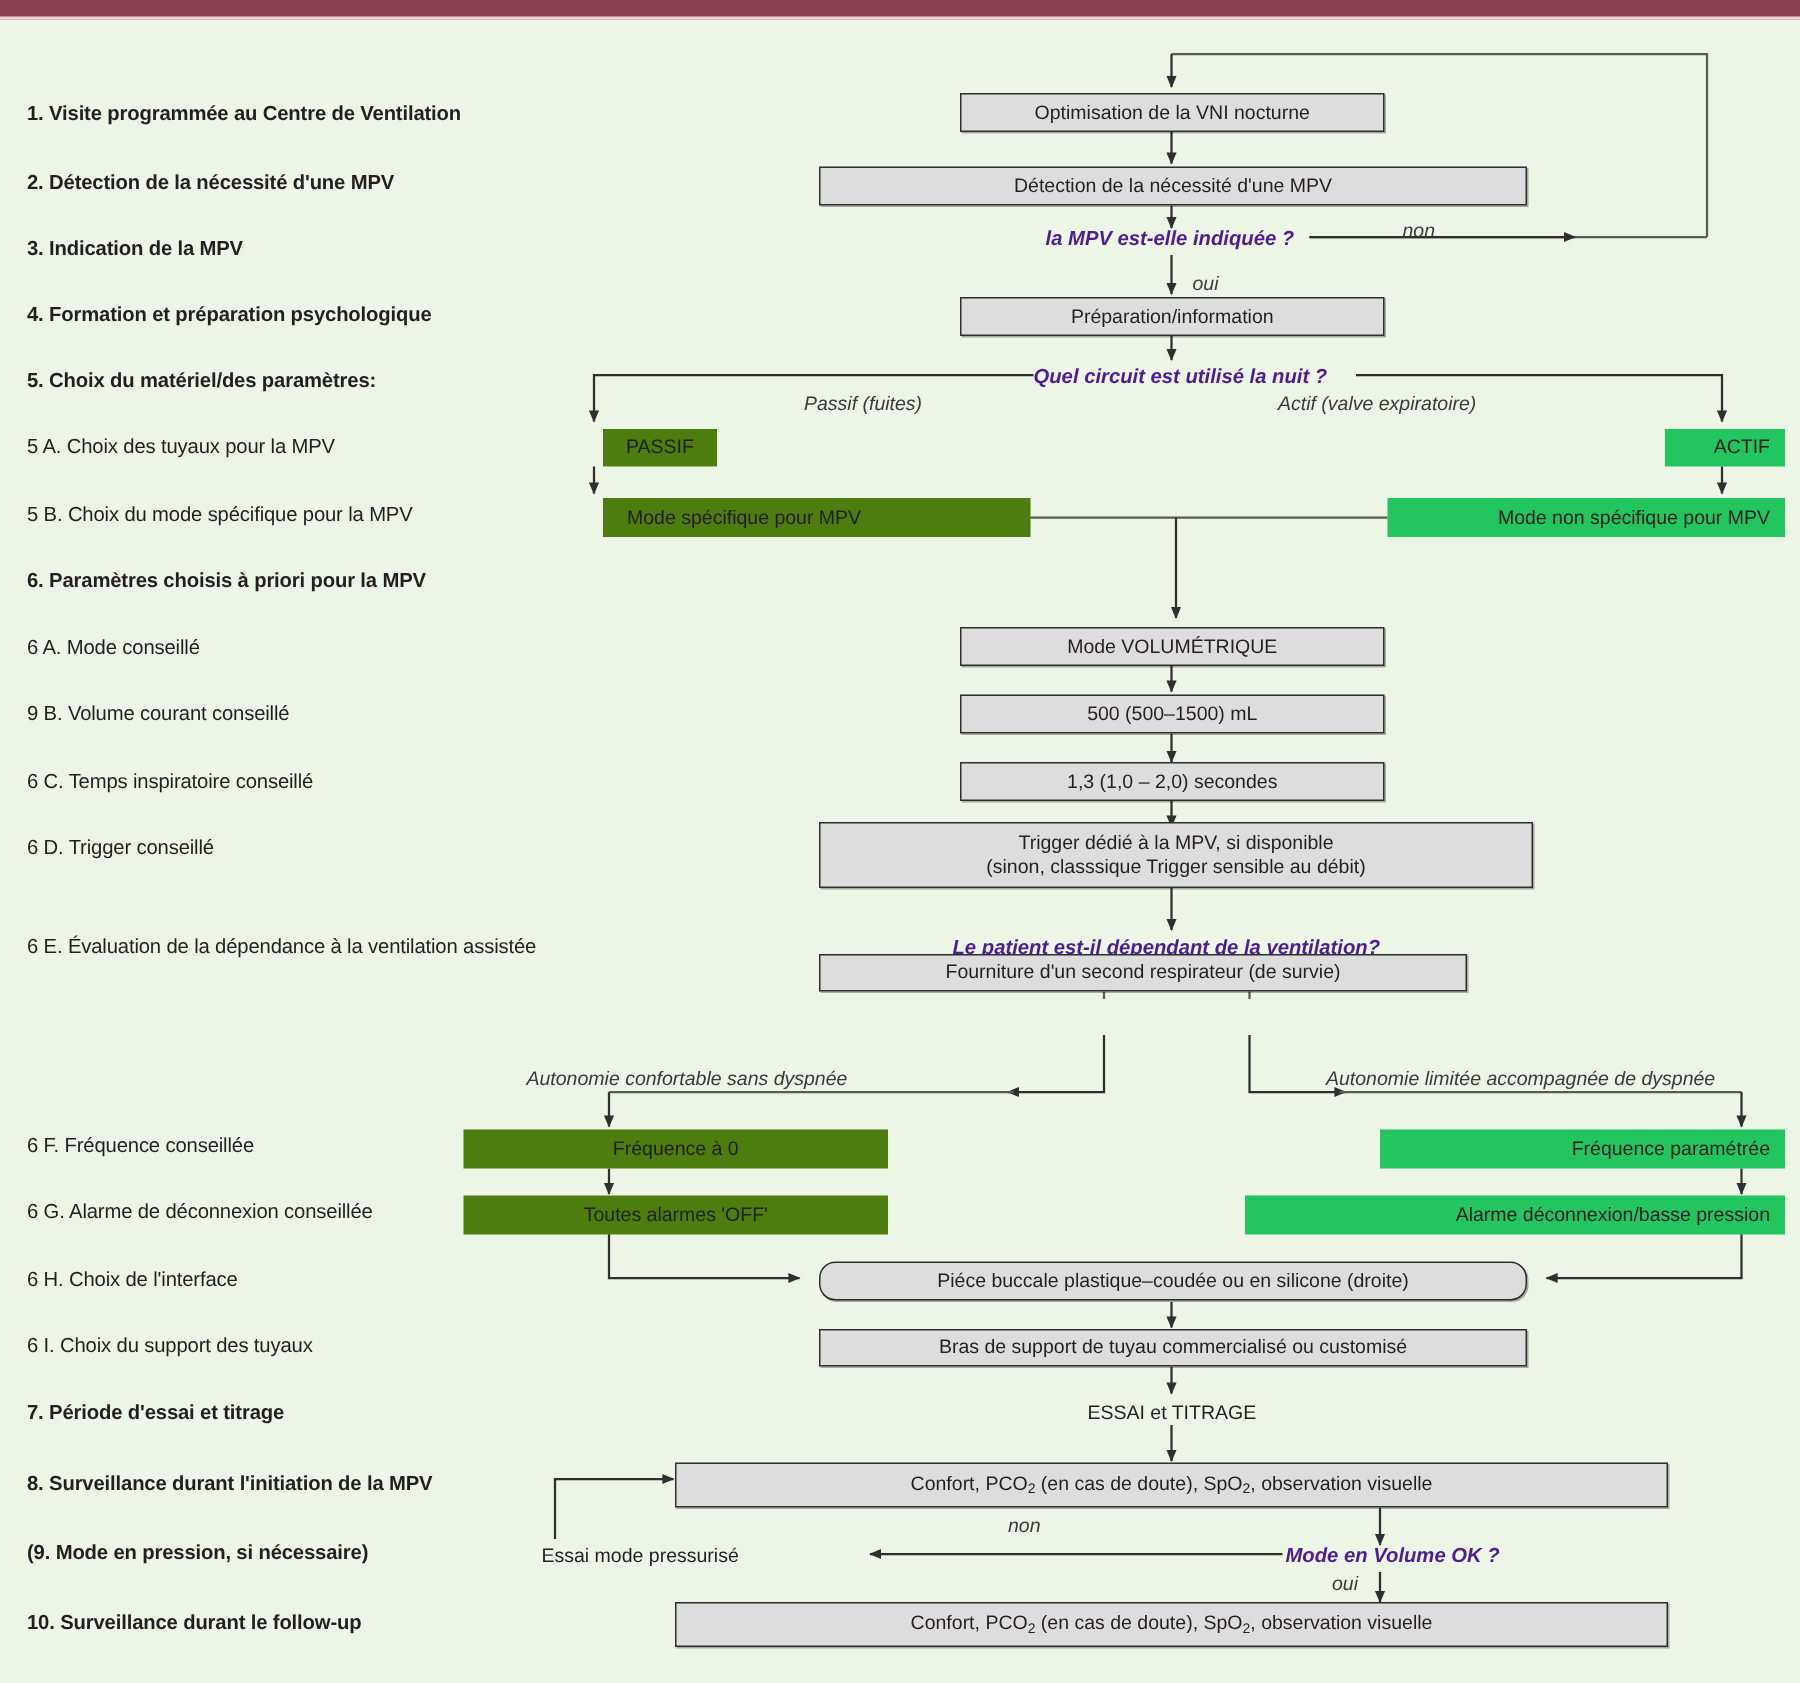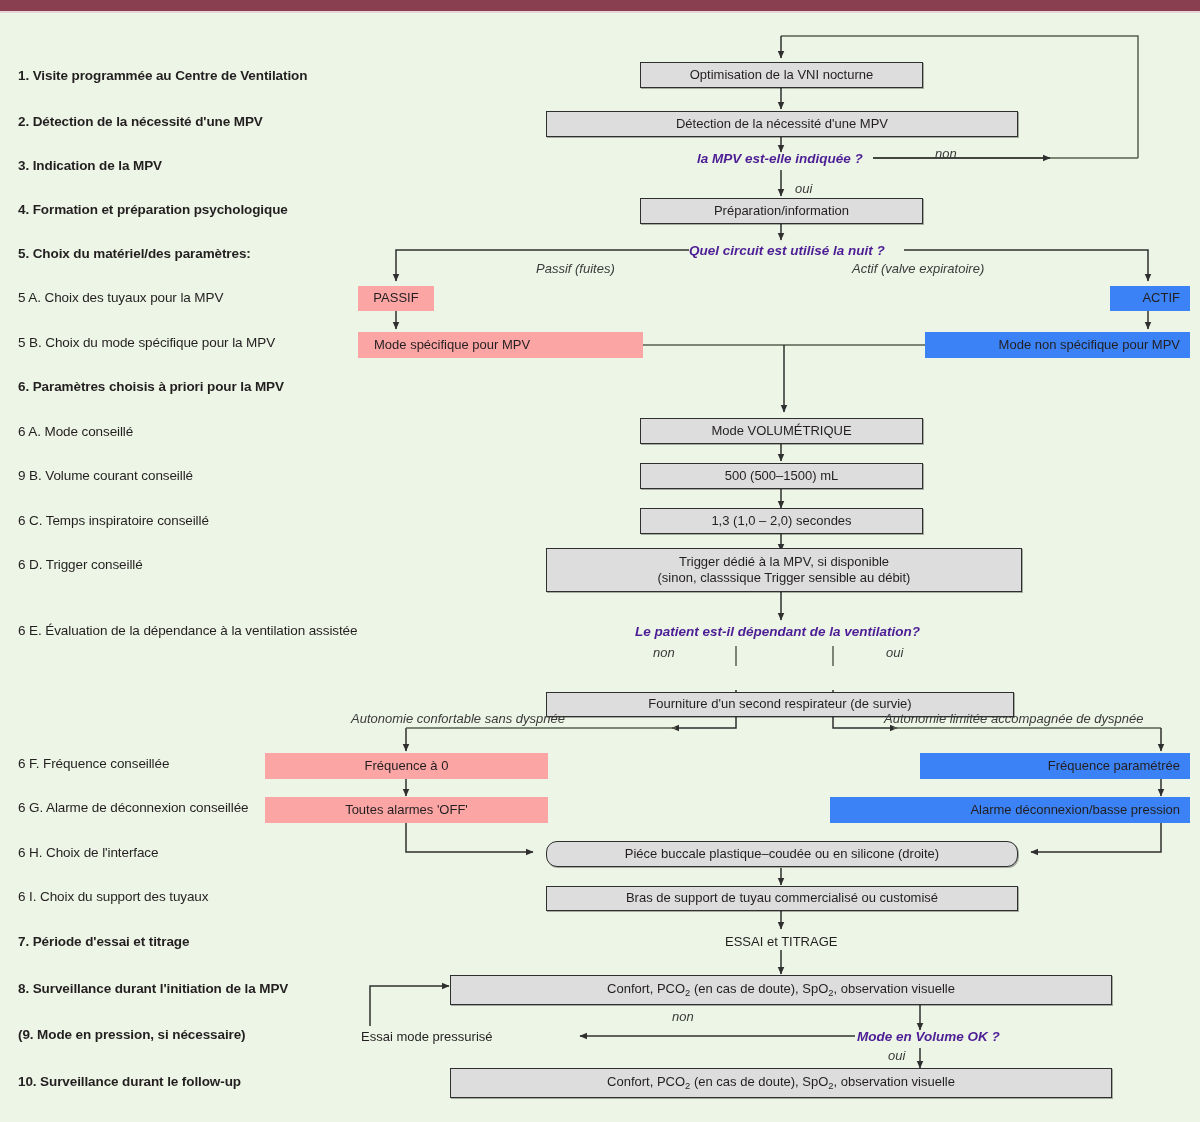--- a/index.html
+++ b/index.html
@@ -37,22 +37,22 @@
     font-size:13px;
     color:#231f20;
     line-height:1.25;
     white-space:pre-line;
   }
   .node.grey{
     background:#dddddd;
     border:1.6px solid #2f2f2f;
     box-shadow:1px 1px 0 rgba(0,0,0,0.30);
   }
-  .node.green{ background:#fca5a5; border:none; }
-  .node.blue { background:#3b82f6; border:none; }
+  .node.green{ background:#4d7c0f; border:none;margin-left:44px; }
+  .node.blue { background:#22c55e; border:none; }
   .node.green.right, .node.blue.right{ justify-content:flex-end; padding-right:10px;}
   .node.green.left{ justify-content:flex-start; padding-left:16px;}
 
   
   .plain{
     position:absolute;
     font-size:13px;color:#231f20;white-space:nowrap;
   }
   .question{
     position:absolute;
@@ -191,21 +191,21 @@
 
 <div class="node grey" style="left:546px;top:548px;width:476px;height:44px;flex-direction:column;">
   <span>Trigger dédié à la MPV, si disponible</span>
   <span>(sinon, classsique Trigger sensible au débit)</span>
 </div>
 
 <div class="question" style="left:635px;top:624px;">Le patient est-il dépendant de la ventilation?</div>
 <div class="edgelabel" style="left:653px;top:645px;">non</div>
 <div class="edgelabel" style="left:886px;top:645px;">oui</div>
 
-<div class="node grey" style="left:546px;top:692px;width:468px;height:25px;">Fourniture d'un second respirateur (de survie)</div>
+<div class="node grey" style="left:546px;top:636px;width:432px;height:25px;">Fourniture d'un second respirateur (de survie)</div>
 
 <div class="edgelabel" style="left:351px;top:711px;">Autonomie confortable sans dyspnée</div>
 <div class="edgelabel" style="left:884px;top:711px;">Autonomie limitée accompagnée de dyspnée</div>
 
 <div class="node green" style="left:265px;top:753px;width:283px;height:26px;">Fréquence à 0</div>
 <div class="node blue right" style="left:920px;top:753px;width:270px;height:26px;">Fréquence paramétrée</div>
 
 <div class="node green" style="left:265px;top:797px;width:283px;height:26px;">Toutes alarmes 'OFF'</div>
 <div class="node blue right" style="left:830px;top:797px;width:360px;height:26px;">Alarme déconnexion/basse pression</div>
 

